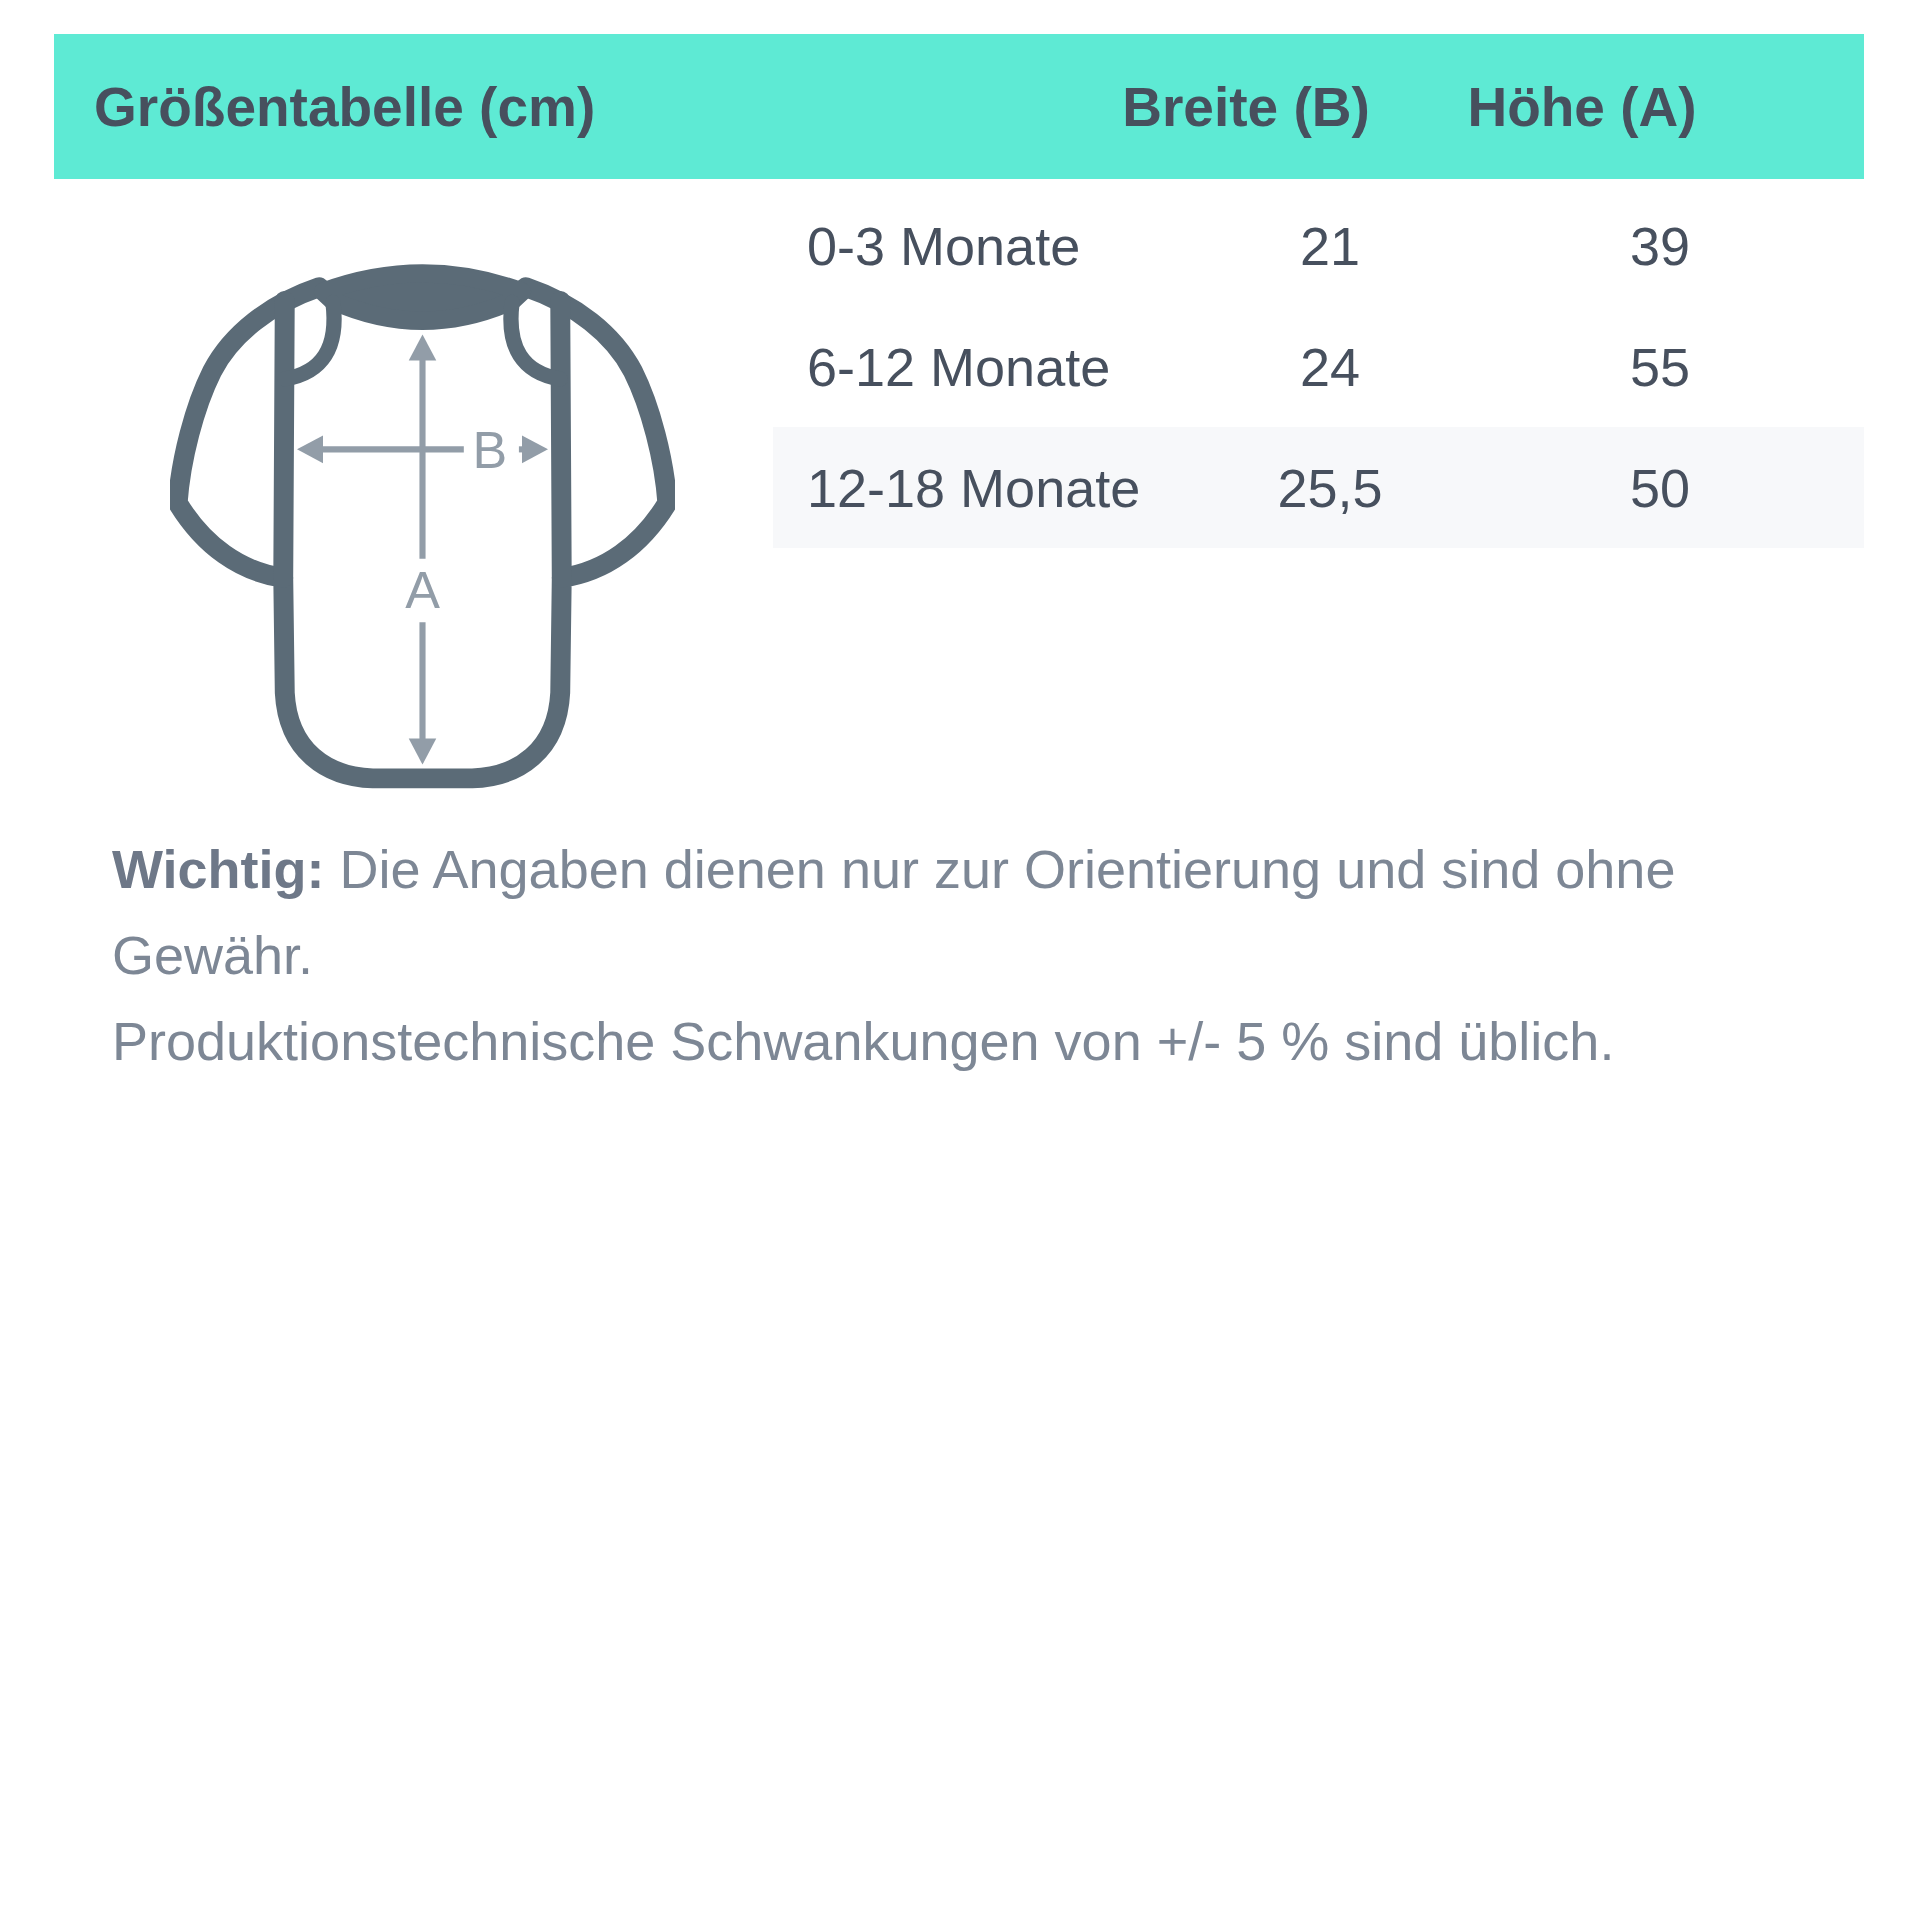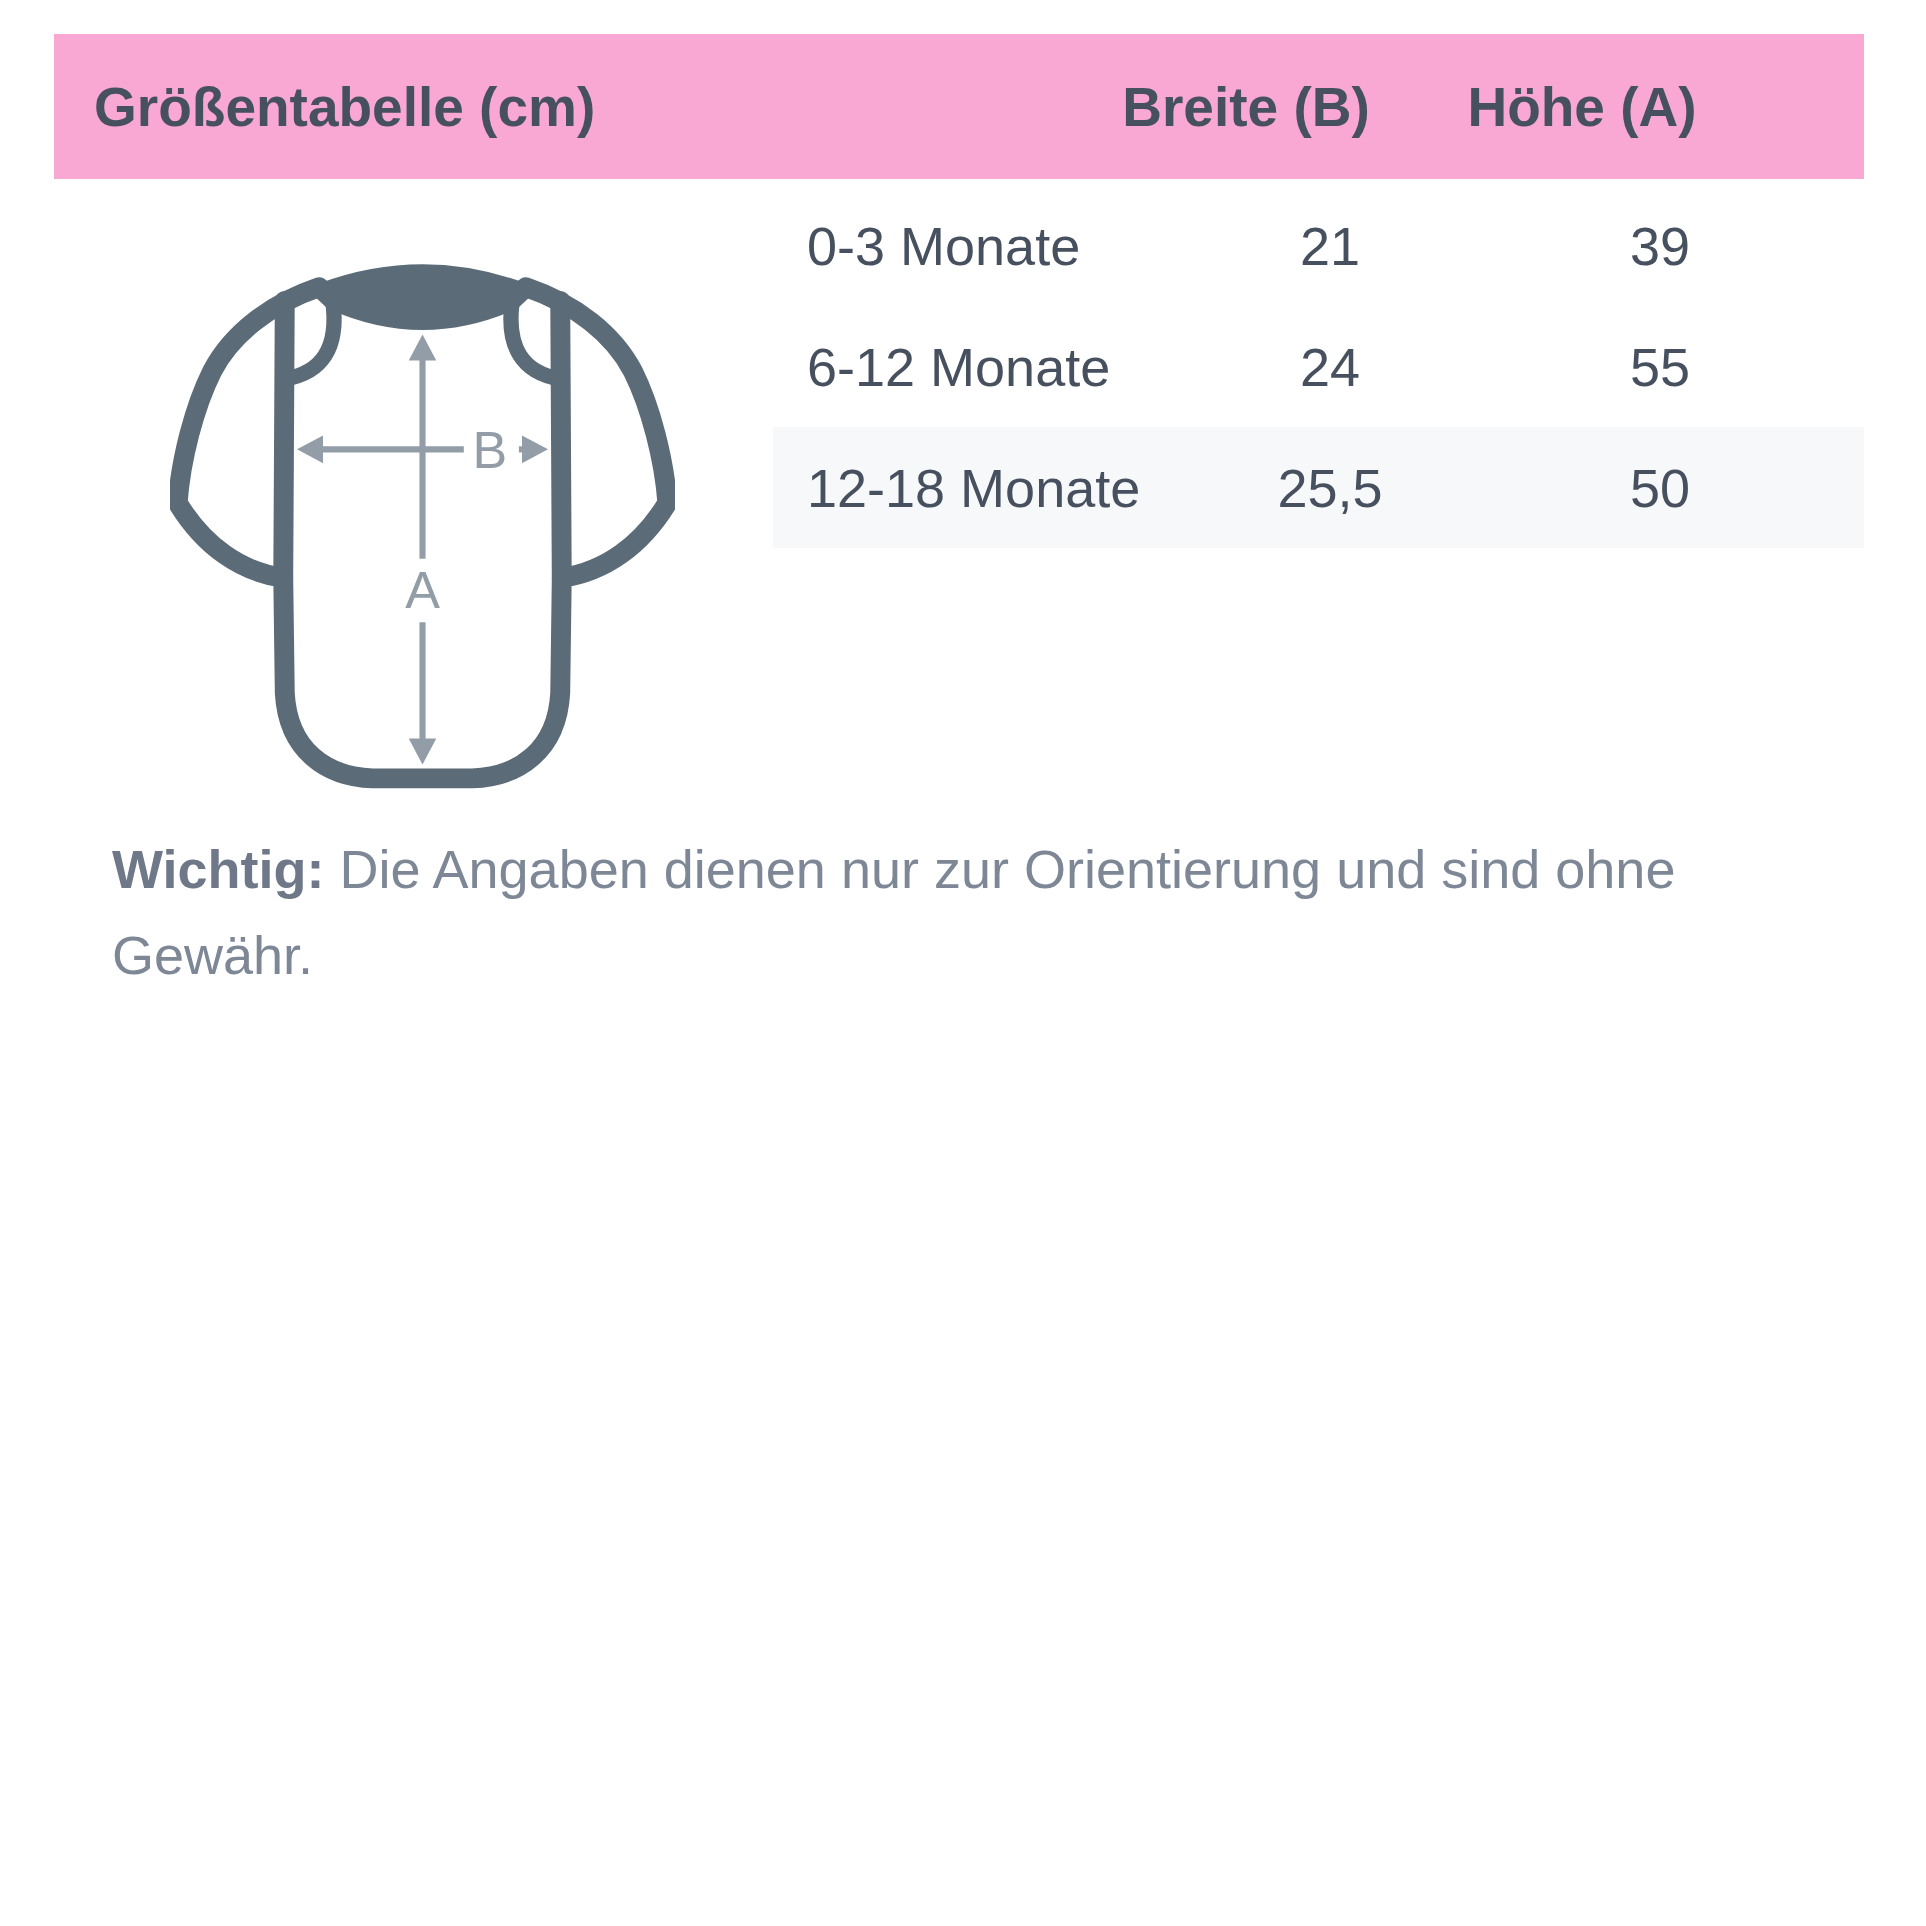--- a/index.html
+++ b/index.html
@@ -3,21 +3,21 @@
 <meta charset="utf-8">
 <style>
   html,body{margin:0;padding:0;background:#ffffff;}
   .canvas{
     position:relative;width:1926px;height:1926px;background:#ffffff;overflow:hidden;
     font-family:"Liberation Sans", sans-serif;
   }
   
   .header-bar{
     position:absolute;left:54px;top:34px;width:1810px;height:145px;
-    background:#f9a8d4;
+    background:#5eead4;
   }
   .title{
     position:absolute;left:40px;top:50%;transform:translateY(-50%);
     font-size:55px;font-weight:bold;color:#47505e;white-space:nowrap;
   }
   .col-header{
     position:absolute;top:50%;transform:translate(-50%,-50%);
     font-size:55px;font-weight:bold;color:#47505e;white-space:nowrap;
   }
   .col-b{left:1192px;}
@@ -117,16 +117,17 @@
     </div>
     <div class="row alt">
       <div class="cell label">12-18 Monate</div>
       <div class="cell vb">25,5</div>
       <div class="cell va">50</div>
     </div>
   </div>
 
   <div class="footer">
     <p><span class="bold">Wichtig:</span> <span>Die Angaben dienen nur zur Orientierung und sind ohne Gewähr.</span></p>
+    <p>Produktionstechnische Schwankungen von +/- 5 % sind üblich.</p>
   </div>
 
 </div>
 
 
 </body></html>

